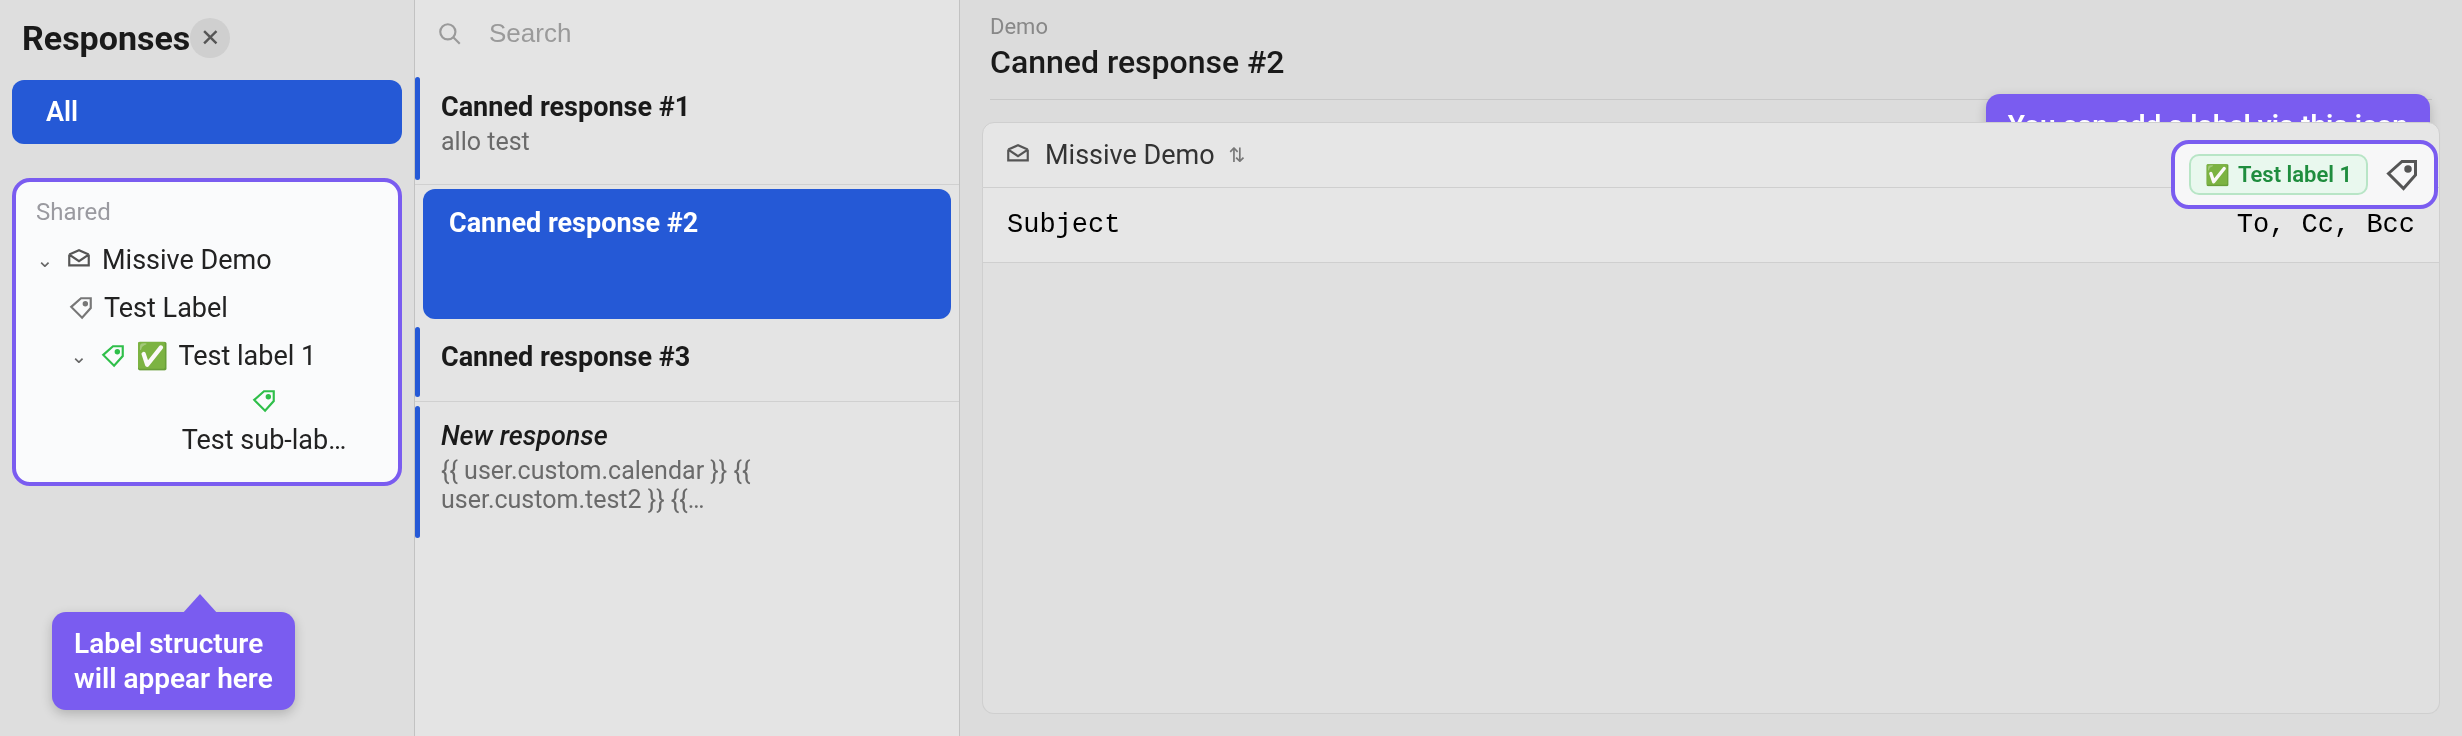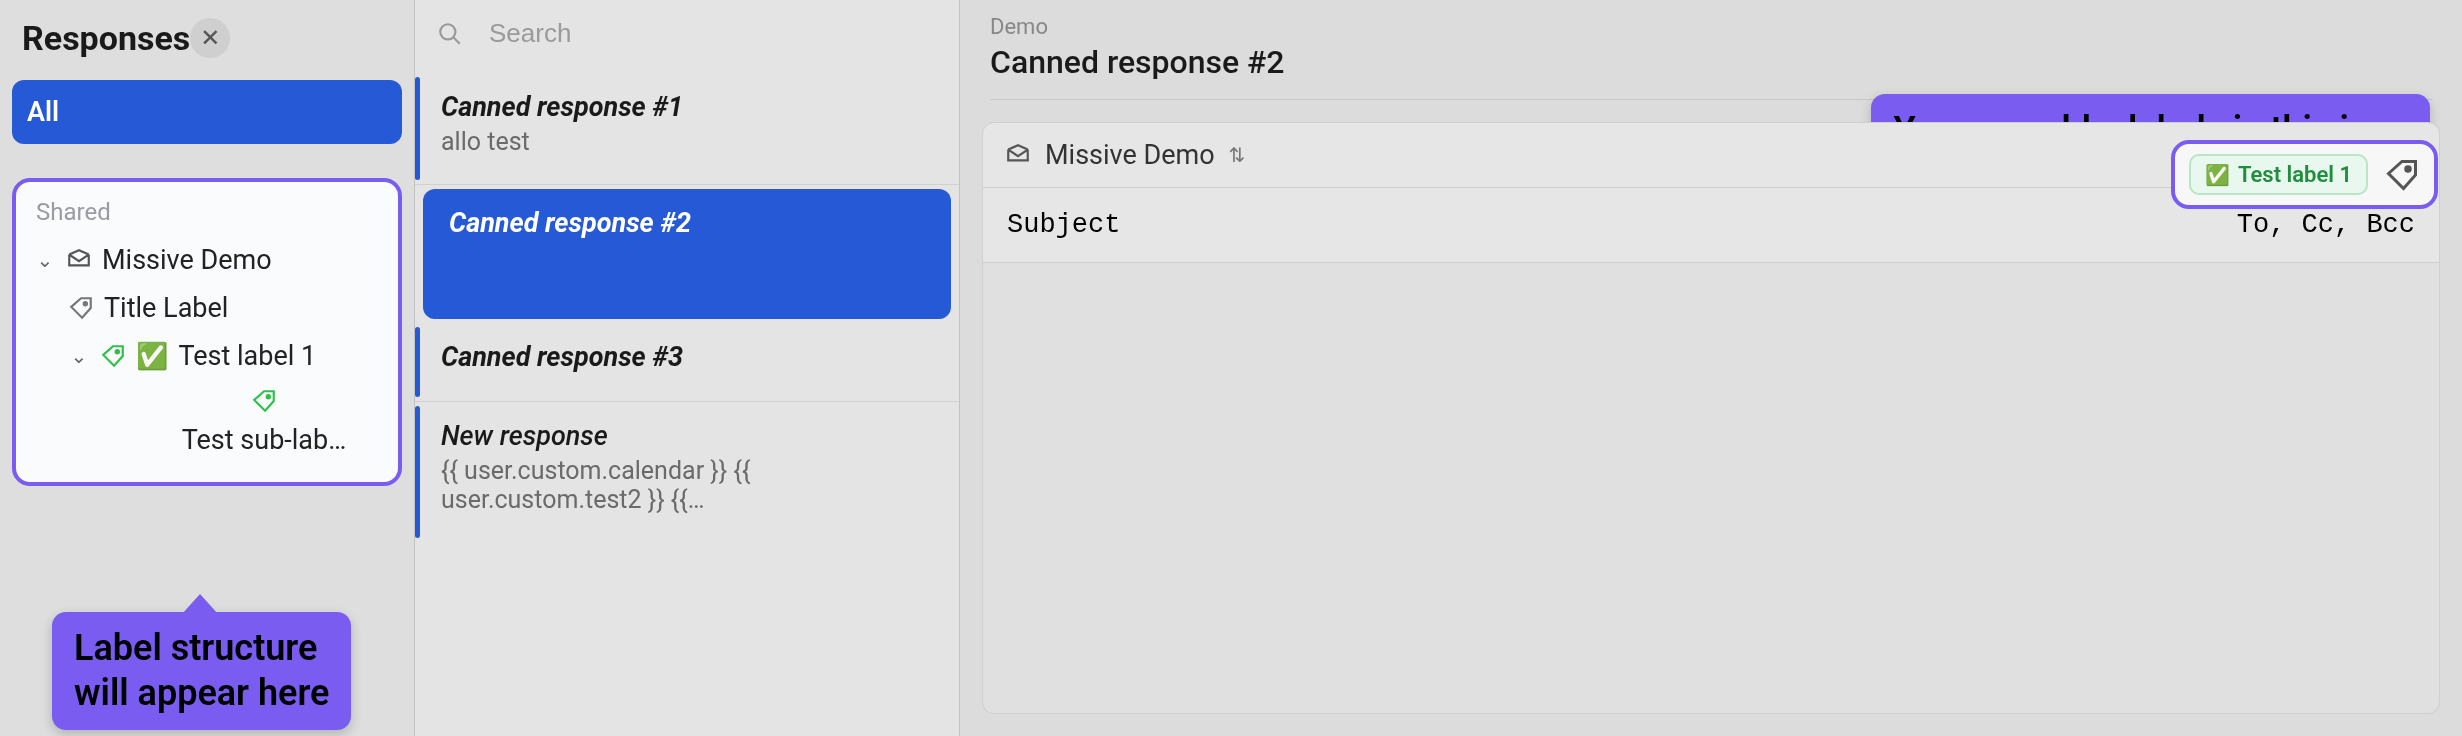--- a/index.html
+++ b/index.html
@@ -5,49 +5,49 @@
   * { box-sizing: border-box; margin: 0; padding: 0; }
   html, body { width: 2462px; height: 736px; font-family: -apple-system, BlinkMacSystemFont, "Segoe UI", Roboto, sans-serif; background: #dcdcdc; color: #1a1a1a; overflow: hidden; }
   .app { display: flex; width: 100%; height: 100%; }
 
   
   .sidebar { width: 415px; background: #dedede; border-right: 1px solid #c2c2c2; display: flex; flex-direction: column; position: relative; }
   .sidebar-header { display: flex; align-items: center; padding: 18px 22px 10px 22px; }
   .sidebar-title { font-size: 34px; font-weight: 700; }
   .close-btn { width: 40px; height: 40px; border-radius: 50%; background: #cfcfcf; display: flex; align-items: center; justify-content: center; font-size: 24px; color: #555; cursor: pointer; }
 
-  .all-pill { margin: 12px 12px 18px 12px; background: #2559d6; color: #fff; font-size: 27px; font-weight: 600; border-radius: 12px; padding: 16px 15px; }
+  .all-pill { margin: 12px 12px 18px 12px; background: #2559d6; color: #fff; font-size: 27px; font-weight: 600; border-radius: 12px; padding: 16px 34px; }
 
   .shared-box { margin: 16px 12px; background: #fafbfc; border: 4px solid #7a5cf0; border-radius: 18px; padding: 14px 12px 18px 12px; position: relative; }
   .shared-heading { color: #9a9aa0; font-size: 24px; font-weight: 400; padding: 2px 8px 10px 8px; }
 
   .tree-row { display: flex; align-items: center; gap: 10px; padding: 8px 6px; font-size: 27px; color: #222; cursor: pointer; border-radius: 8px; white-space: nowrap; overflow: hidden; text-overflow: ellipsis; }
   .tree-row .chev { width: 22px; text-align: center; color: #666; font-size: 20px; }
   .indent-1 { padding-left: 40px; }
   .indent-3 { padding-left: 120px; flex-direction: column; }
   .tag-icon { display: inline-flex; width: 26px; height: 26px; }
   .tag-icon svg { width: 100%; height: 100%; }
   .check-emoji { font-size: 26px; }
 
-  .callout { position: absolute; background: #7a5cf0; color: #000000; font-size: 36px; font-weight: 600; padding: 14px 22px; border-radius: 14px; line-height: 1.25; box-shadow: 0 4px 12px rgba(0,0,0,0.2); }
+  .callout { position: absolute; background: #7a5cf0; color: #ffffff; font-size: 28px; font-weight: 600; padding: 14px 22px; border-radius: 14px; line-height: 1.25; box-shadow: 0 4px 12px rgba(0,0,0,0.2); }
   .callout::before { content: ""; position: absolute; width: 0; height: 0; }
   .callout-bottom { top: 612px; left: 52px; }
   .callout-bottom::before { top: -18px; left: 130px; border-left: 18px solid transparent; border-right: 18px solid transparent; border-bottom: 20px solid #7a5cf0; }
 
   
   .list-col { width: 545px; background: #e4e4e4; border-right: 1px solid #c2c2c2; display: flex; flex-direction: column; }
   .search-bar { display: flex; align-items: center; gap: 26px; padding: 18px 22px; color: #8a8a8a; font-size: 26px; }
   .search-icon { width: 26px; height: 26px; }
   .search-input { border: none; background: transparent; font-size: 26px; color: #444; outline: none; flex: 1; }
   .search-input::placeholder { color: #9a9a9a; }
 
   .resp-list { display: flex; flex-direction: column; padding-top: 6px; }
   .resp-item { position: relative; padding: 18px 22px 28px 26px; border-bottom: 1px solid #d0d0d0; cursor: pointer; }
   .resp-item::before { content: ""; position: absolute; left: 0; top: 4px; bottom: 4px; width: 5px; background: #2559d6; border-radius: 3px; }
-  .resp-title { font-size: 27px; font-weight: 700; color: #1a1a1a; font-style: italic; }
+  .resp-title { font-size: 27px; font-weight: 700; color: #1a1a1a; }
   .resp-sub { font-size: 25px; color: #6a6a6a; margin-top: 4px; }
   .resp-item.selected { background: #2559d6; border-radius: 12px; margin: 4px 8px; border-bottom: none; min-height: 130px; }
   .resp-item.selected::before { display: none; }
   .resp-item.selected .resp-title { color: #fff; }
   .resp-item .resp-title.italic { font-style: italic; font-weight: 500; }
 
   
   .detail { flex: 1; background: #dcdcdc; display: flex; flex-direction: column; position: relative; }
   .detail-header { padding: 14px 30px 0 30px; }
   .field-label { font-size: 22px; color: #888; }
@@ -101,21 +101,21 @@
         <span class="tree-label-text">Missive Demo</span>
       </div>
 
       <div class="tree-row indent-1">
         <span class="tag-icon">
           <svg viewBox="0 0 24 24" fill="none" stroke="#777" stroke-width="2">
               <path d="M3 11l9-8h9v9l-8 9-10-10z"></path>
               <circle cx="16" cy="8" r="1.5" fill="#777"></circle>
             </svg>
         </span>
-        <span class="tree-label-text">Title Label</span>
+        <span class="tree-label-text">Test Label</span>
       </div>
 
       <div class="tree-row indent-1">
         <span class="chev">⌄</span>
         <span class="tag-icon">
           <svg viewBox="0 0 24 24" fill="none" stroke="#2fbf4a" stroke-width="2">
               <path d="M3 11l9-8h9v9l-8 9-10-10z"></path>
               <circle cx="16" cy="8" r="1.5" fill="#2fbf4a"></circle>
             </svg>
         </span>

